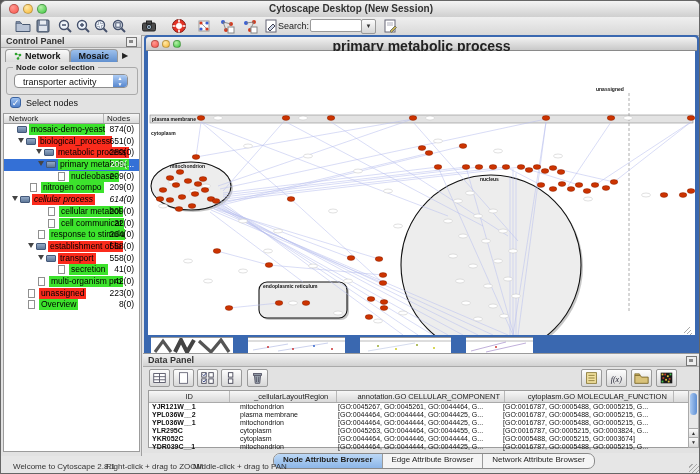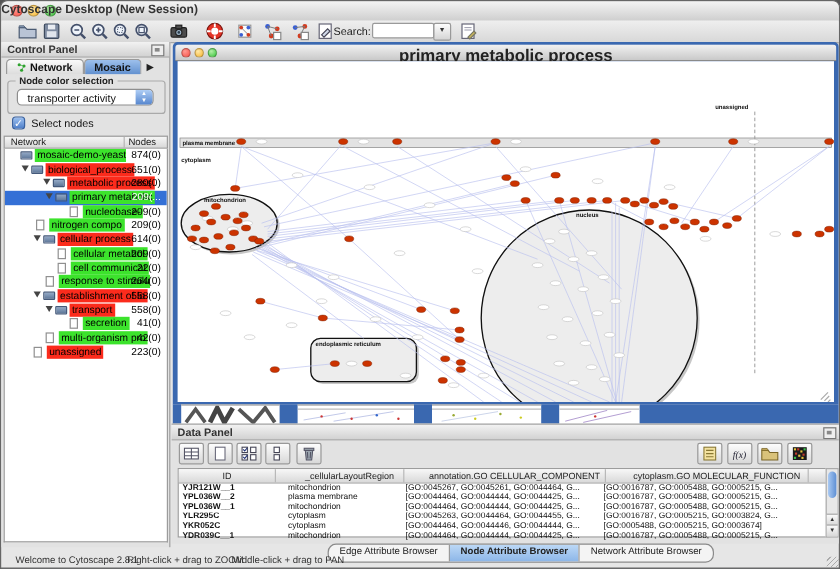--- a/index.html
+++ b/index.html
@@ -6,21 +6,21 @@
   .app{position:relative;width:700px;height:474px;font-family:"Liberation Sans",sans-serif;
        background:#e6e6e6;overflow:hidden;border-radius:6px 6px 0 0;border:1px solid #666;box-sizing:border-box;}
   
   .titlebar{position:absolute;left:0;top:0;width:700px;height:16px;
     background:linear-gradient(#f4f4f4,#cfcfcf);border-bottom:1px solid #979797;border-radius:6px 6px 0 0;}
   .lights{position:absolute;left:8px;top:3px;display:flex;gap:4px;}
   .light{width:10px;height:10px;border-radius:50%;border:1px solid rgba(0,0,0,.25);box-sizing:border-box;}
   .l-red{background:radial-gradient(circle at 35% 30%,#ff9a92,#f95349);}
   .l-yellow{background:radial-gradient(circle at 35% 30%,#ffe9a8,#f8b631);}
   .l-green{background:radial-gradient(circle at 35% 30%,#b6f0a8,#39c53c);}
-  .win-title{position:absolute;left:0;right:0;top:2px;text-align:left;font-size:10px;font-weight:bold;color:#333;}
+  .win-title{position:absolute;left:0;right:0;top:2px;text-align:center;font-size:10px;font-weight:bold;color:#333;}
   
   .toolbar{position:absolute;left:0;top:16px;width:700px;height:18px;
     background:linear-gradient(#efefef,#d8d8d8);border-bottom:1px solid #a7a7a7;}
   .tb-icon{position:absolute;top:1px;width:16px;height:16px;}
   .tb-icon svg{width:16px;height:16px;}
   .search-label{position:absolute;left:277px;top:4px;font-size:9px;color:#222;}
   .search-input{position:absolute;left:309px;top:2px;width:46px;height:11px;border:1px solid #9a9a9a;
     border-radius:2px;background:#fff;font-size:8px;padding:0 2px;}
   .search-arrow{position:absolute;left:360px;top:2px;width:13px;height:13px;background:linear-gradient(#fdfdfd,#d5d5d5);
     border:1px solid #999;border-radius:2px;font-size:6px;line-height:13px;text-align:center;color:#333;}
@@ -258,29 +258,30 @@
       <span class="c1">Network</span>
       <span class="c2">Nodes</span>
     </div>
     <div class="tree-body" id="tree-rows">
         <div class="tree-row" style="padding-left: 4px;"><span style="display: inline-block; width: 9px;"></span><span class="t-folder"></span><span class="chip hl-green">mosaic-demo-yeast</span><span class="t-count">874(0)</span></div>
         <div class="tree-row" style="padding-left: 14px;"><span class="expander"></span><span class="t-folder"></span><span class="chip hl-red">biological_process</span><span class="t-count">651(0)</span></div>
         <div class="tree-row" style="padding-left: 32px;"><span class="expander"></span><span class="t-folder"></span><span class="chip hl-red">metabolic process</span><span class="t-count">280(0)</span></div>
         <div class="tree-row sel" style="padding-left: 34px;"><span class="expander"></span><span class="t-folder"></span><span class="chip hl-green">primary metabolic</span><span class="t-count">209(...</span></div>
         <div class="tree-row" style="padding-left: 44px;"><span style="display: inline-block; width: 9px;"></span><span class="t-file"></span><span class="chip hl-green">nucleobase-</span><span class="t-count">209(0)</span></div>
         <div class="tree-row" style="padding-left: 16px;"><span style="display: inline-block; width: 9px;"></span><span class="t-file"></span><span class="chip hl-green">nitrogen compo</span><span class="t-count">209(0)</span></div>
-        <div class="tree-row" style="padding-left: 24px;"><span class="expander"></span><span class="t-folder"></span><span class="chip hl-red">cellular process</span><span class="t-count">614(0)</span></div>
+        <div class="tree-row" style="padding-left: 8px; font-style: italic;"><span class="expander"></span><span class="t-folder"></span><span class="chip hl-red">cellular process</span><span class="t-count">614(0)</span></div>
         <div class="tree-row" style="padding-left: 34px;"><span style="display: inline-block; width: 9px;"></span><span class="t-file"></span><span class="chip hl-green">cellular metabol</span><span class="t-count">209(0)</span></div>
         <div class="tree-row" style="padding-left: 34px;"><span style="display: inline-block; width: 9px;"></span><span class="t-file"></span><span class="chip hl-green">cell communicat</span><span class="t-count">22(0)</span></div>
         <div class="tree-row" style="padding-left: 24px;"><span style="display: inline-block; width: 9px;"></span><span class="t-file"></span><span class="chip hl-green">response to stimulu</span><span class="t-count">264(0)</span></div>
         <div class="tree-row" style="padding-left: 24px;"><span class="expander"></span><span class="t-folder"></span><span class="chip hl-red">establishment of lo</span><span class="t-count">558(0)</span></div>
         <div class="tree-row" style="padding-left: 34px;"><span class="expander"></span><span class="t-folder"></span><span class="chip hl-red">transport</span><span class="t-count">558(0)</span></div>
         <div class="tree-row" style="padding-left: 44px;"><span style="display: inline-block; width: 9px;"></span><span class="t-file"></span><span class="chip hl-green">secretion</span><span class="t-count">41(0)</span></div>
         <div class="tree-row" style="padding-left: 24px;"><span style="display: inline-block; width: 9px;"></span><span class="t-file"></span><span class="chip hl-green">multi-organism pro</span><span class="t-count">42(0)</span></div>
         <div class="tree-row" style="padding-left: 14px;"><span style="display: inline-block; width: 9px;"></span><span class="t-file"></span><span class="chip hl-red">unassigned</span><span class="t-count">223(0)</span></div>
+        <div class="tree-row" style="padding-left: 14px;"><span style="display: inline-block; width: 9px;"></span><span class="t-file"></span><span class="chip hl-green">Overview</span><span class="t-count">8(0)</span></div>
       </div>
   </div>
 
   <div class="netwin">
     <div class="net-titlebar">
       <div class="lights">
         <div class="light l-red"></div>
         <div class="light l-yellow"></div>
         <div class="light l-green"></div>
       </div>
@@ -620,22 +621,22 @@
         </div>
     </div>
     <div class="dscroll">
       <div class="dthumb"></div>
       <div class="darrow" style="bottom:9px">▲</div>
       <div class="darrow" style="bottom:0px">▼</div>
     </div>
   </div>
 
   <div class="btabs">
+    <div class="btab sel">Node Attribute Browser</div>
     <div class="btab">Edge Attribute Browser</div>
-    <div class="btab sel">Node Attribute Browser</div>
     <div class="btab">Network Attribute Browser</div>
   </div>
 
   <div class="statusbar">
     <span class="st-a">Welcome to Cytoscape 2.8.1</span>
     <span class="st-b">Right-click + drag to ZOOM</span>
     <span class="st-c">Middle-click + drag to PAN</span>
     <span class="grip"></span>
   </div>
 

